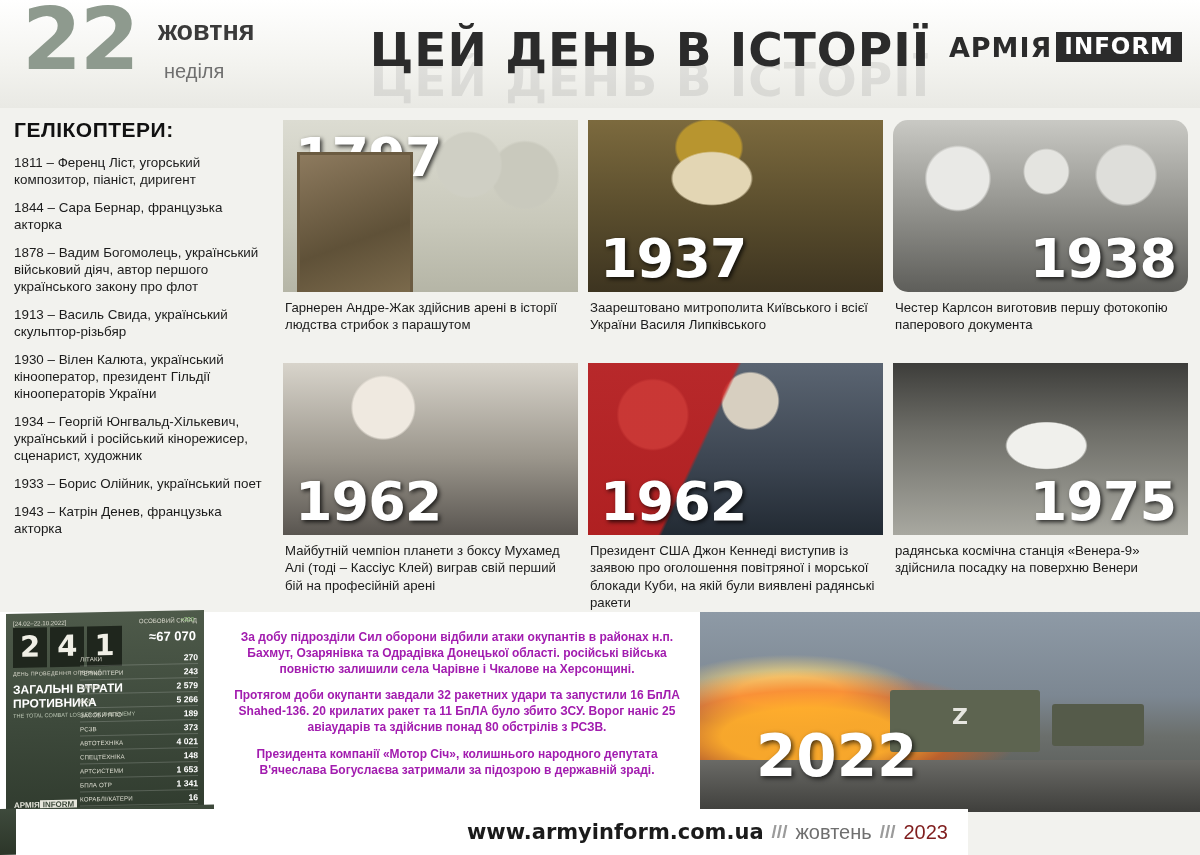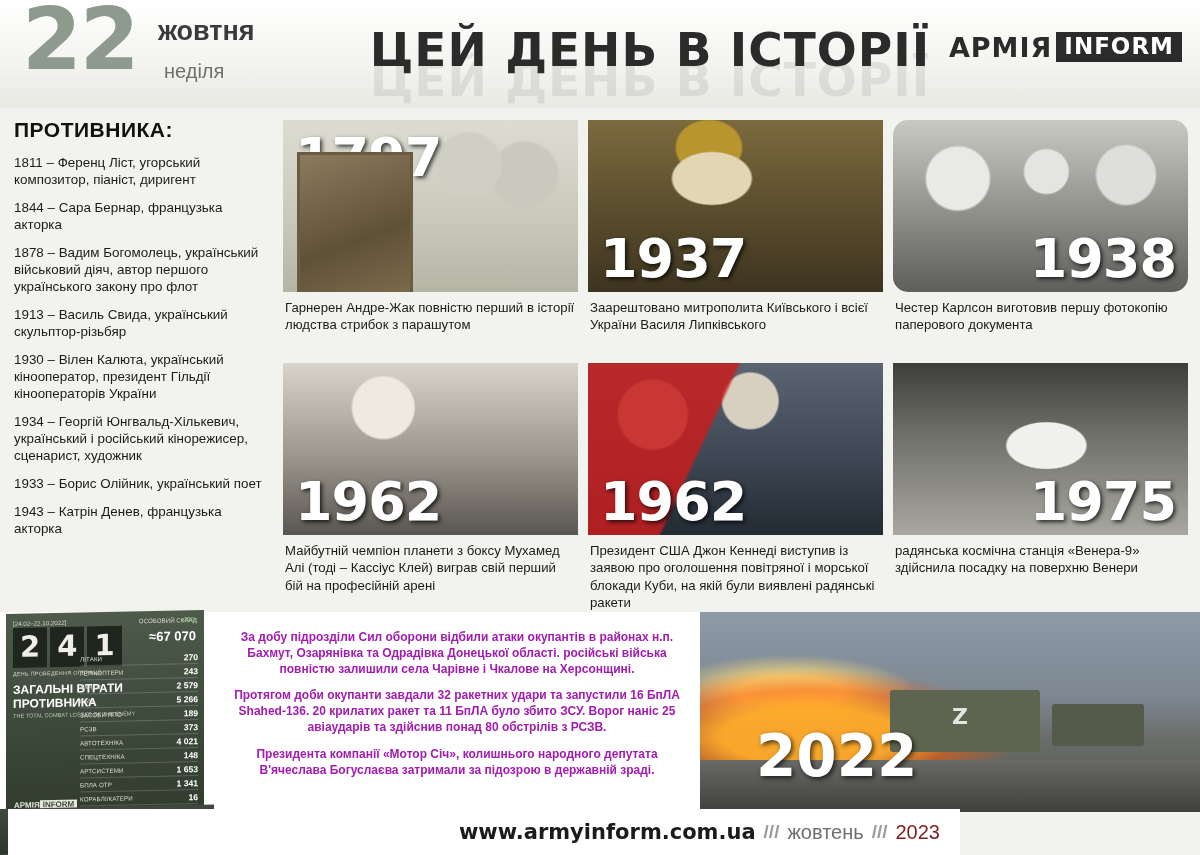--- a/index.html
+++ b/index.html
@@ -220,21 +220,21 @@
     position: absolute; left: 252px; top: 92px; font-size: 22px; font-weight: bold;
     color: #e6e6e0; font-family: "DejaVu Sans", sans-serif;
   }
   .road {
     position: absolute; left: 0; bottom: 0; width: 500px; height: 52px;
     background: linear-gradient(180deg,#6a6a66,#3f3f3c);
   }
 
   
   .footer {
-    position: absolute; left: 8px; bottom: 0; width: 952px; height: 46px;
+    position: absolute; left: 16px; bottom: 0; width: 952px; height: 46px;
     background: #ffffff;
     display: flex; align-items: center; justify-content: flex-end;
     padding-right: 20px;
   }
   .footer-url {
     font-size: 21px; font-weight: bold; color: #1b1b1b;
     font-family: "DejaVu Sans", sans-serif;
   }
   .footer-sep { font-size: 19px; color: #9b9b9b; margin: 0 8px; font-weight: bold;}
   .footer-month { font-size: 20px; color: #6f6f6f; }
@@ -258,39 +258,39 @@
     </div>
     <div class="hdr-title-ghost">ЦЕЙ ДЕНЬ В ІСТОРІЇ</div>
     <div class="hdr-title">ЦЕЙ ДЕНЬ В ІСТОРІЇ</div>
     <div class="logo">
       <span class="logo-main">АРМІЯ</span>
       <span class="logo-badge">INFORM</span>
     </div>
   </div>
 
   <div class="left-col">
-    <div class="born-title">ПРОТИВНИКА:</div>
+    <div class="born-title">ГЕЛІКОПТЕРИ:</div>
     <div class="born-item">1811 – Ференц Ліст, угорський композитор, піаніст, диригент</div>
     <div class="born-item">1844 – Сара Бернар, французька акторка</div>
     <div class="born-item">1878 – Вадим Богомолець, український військовий діяч, автор першого українського закону про флот</div>
     <div class="born-item">1913 – Василь Свида, український скульптор-різьбяр</div>
     <div class="born-item">1930 – Вілен Калюта, український кінооператор, президент Гільдії кінооператорів України</div>
     <div class="born-item">1934 – Георгій Юнгвальд-Хількевич, український і російський кінорежисер, сценарист, художник</div>
     <div class="born-item">1933 – Борис Олійник, український поет</div>
     <div class="born-item">1943 – Катрін Денев, французька акторка</div>
   </div>
 
   <div class="cards">
     <div class="row">
 
       <div class="card">
         <div class="photo ph-1797">
           <div class="year year-tl">1797</div>
         </div>
-        <div class="caption">Гарнерен Андре-Жак повністю перший в історії людства стрибок з парашутом</div>
+        <div class="caption">Гарнерен Андре-Жак здійснив арені в історії людства стрибок з парашутом</div>
       </div>
 
       <div class="card">
         <div class="photo ph-1937">
           <div class="year year-bl">1937</div>
         </div>
         <div class="caption">Заарештовано митрополита Київського і всієї України Василя Липківського</div>
       </div>
 
       <div class="card">

